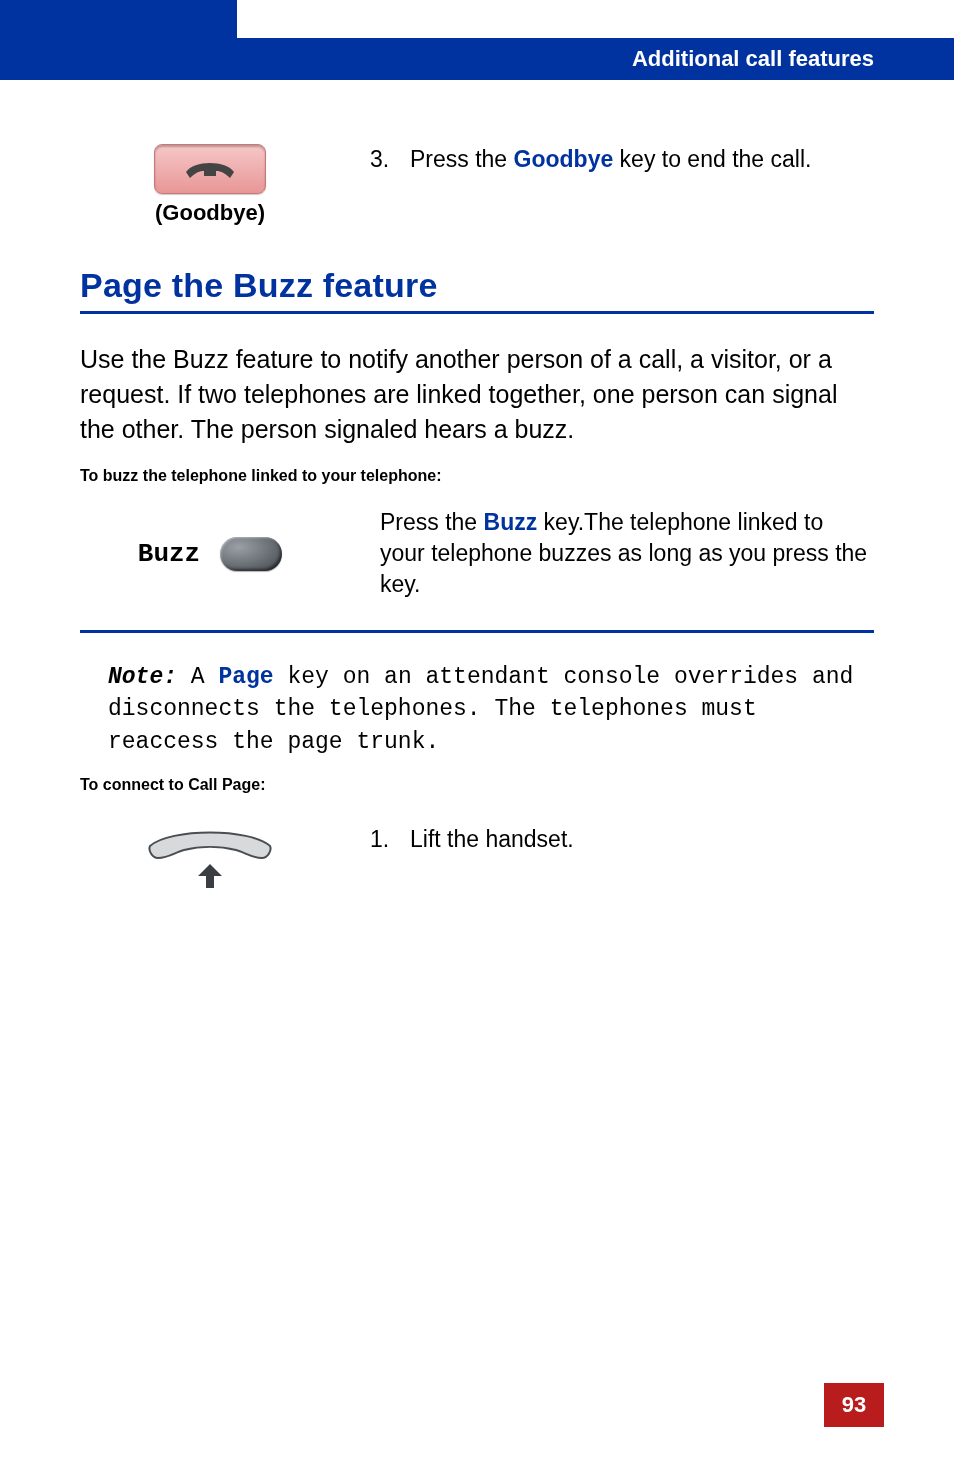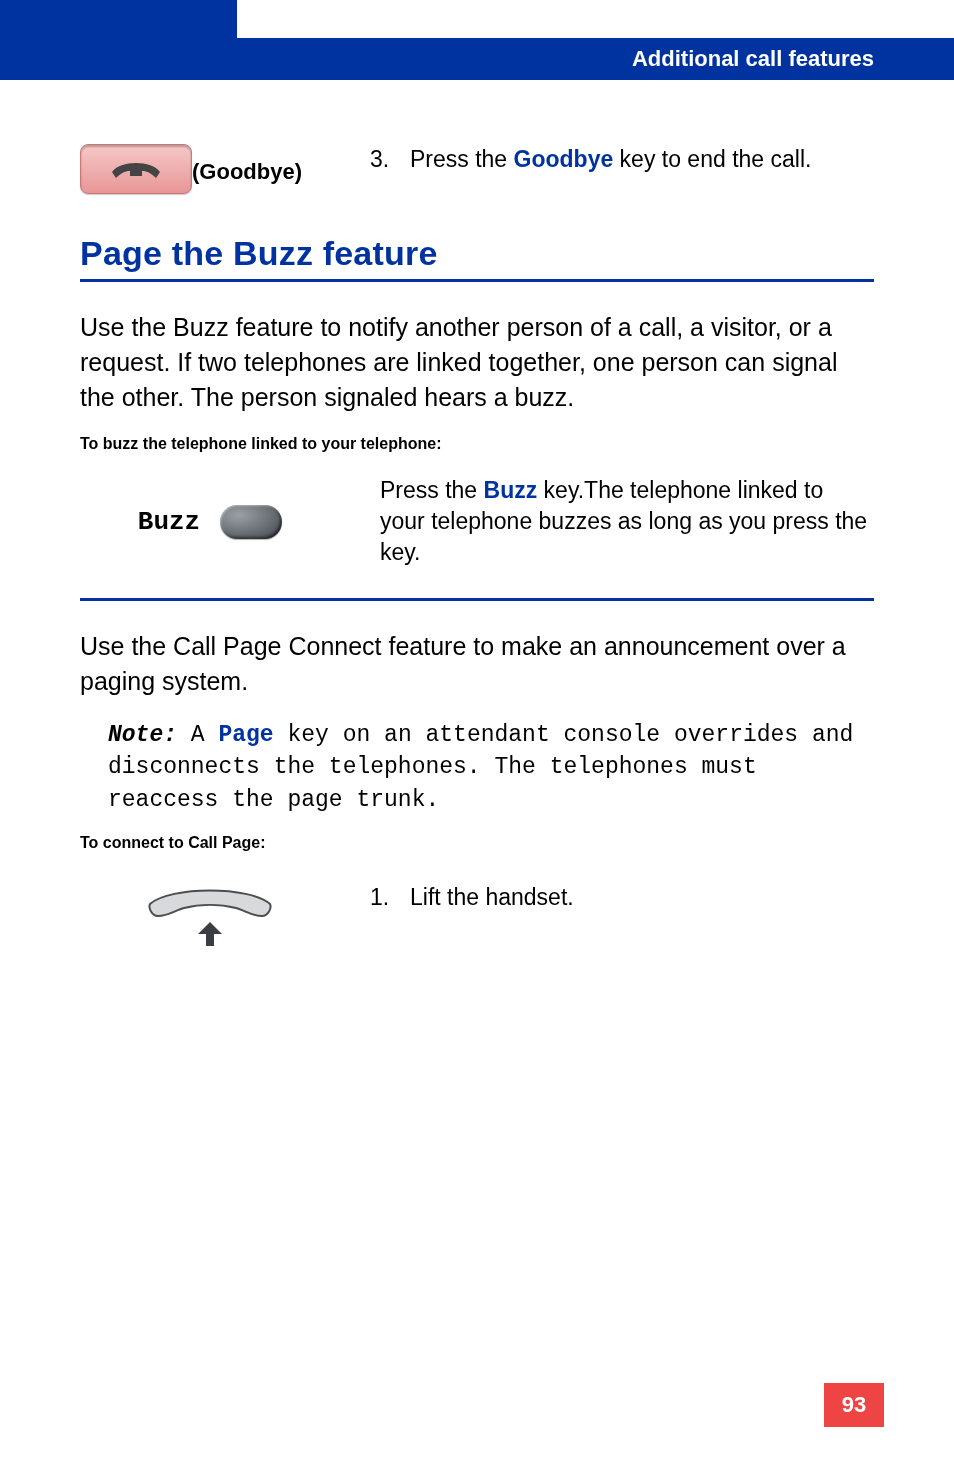--- a/index.html
+++ b/index.html
@@ -48,21 +48,21 @@
   .step-row {
     display: flex;
     align-items: flex-start;
     margin-top: 14px;
     margin-bottom: 30px;
     gap: 30px;
   }
   .step-col-icon {
     width: 260px;
     display: flex;
-    flex-direction: row;
+    flex-direction: column;
     align-items: center;
   }
   .step-col-text {
     flex: 1;
     font-size: 23px;
     line-height: 1.35;
   }
   .step-num-line {
     display: flex;
     gap: 18px;
@@ -166,21 +166,21 @@
     width: 260px;
     display:flex;
     justify-content:center;
   }
   .page-number-box {
     position: absolute;
     bottom: 48px;
     right: 70px;
     width: 60px;
     height: 44px;
-    background: #ef4444;
+    background: #b91c1c;
     color: #fff;
     font-weight: bold;
     font-family: "Arial Black", Arial, sans-serif;
     font-size: 22px;
     display:flex;
     align-items:center;
     justify-content:center;
   }
 </style>
 </head>
@@ -227,21 +227,20 @@
         <span class="buzz-label">Buzz</span>
         <div class="soft-key"></div>
       </div>
       <div class="buzz-text">
         <span>Press the </span><span class="key-highlight">Buzz</span><span> key.The telephone linked to your telephone buzzes as long as you press the key.</span>
       </div>
     </div>
 
     <hr class="section-rule">
 
-    <p class="body">Use the Call Page Connect feature to make an announcement over a paging system.</p>
 
     <div class="note-block">
       <span class="note-label">Note:</span><span> A </span><span class="key-highlight">Page</span><span> key on an attendant console overrides and disconnects the telephones. The telephones must reaccess the page trunk.</span>
     </div>
 
     <p class="bold">To connect to Call Page:</p>
 
     <div class="handset-row">
       <div class="handset-col">
         <span>

